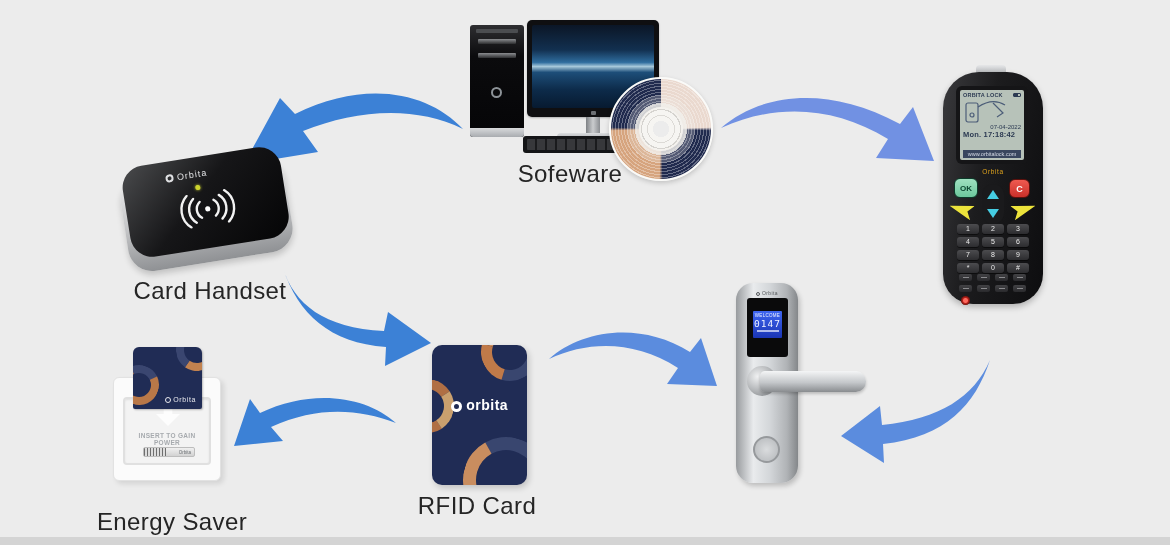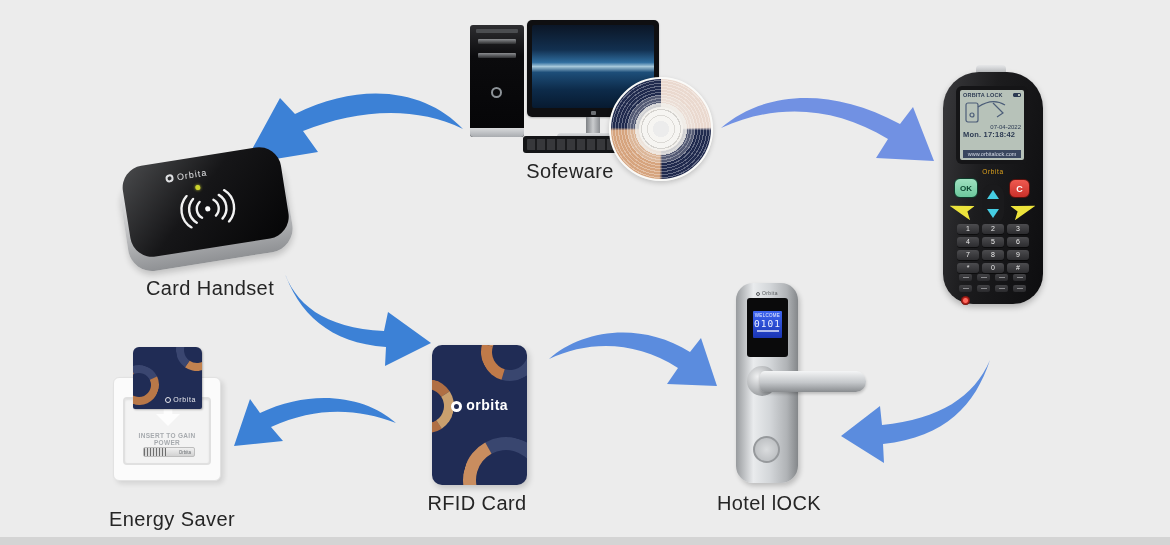--- a/index.html
+++ b/index.html
@@ -5,21 +5,21 @@
   :root{
     --bg:#ececec; --strip:#d4d4d4;
     --arrow:#3c81d6; --arrow-light:#7191e3; --arrow-mid:#5b8cde;
     --label:#252525; --navy:#202c55; --copper:#c98d5f; --lcd:#2749d0;
   }
   *{margin:0;padding:0;box-sizing:border-box;}
   body{font-family:"Liberation Sans",sans-serif;background:#fff;}
   .stage{position:relative;width:1170px;height:545px;background:var(--bg);overflow:hidden;}
   .abs{position:absolute;}
   .bottom-strip{left:0;bottom:0;width:100%;height:8px;background:var(--strip);}
-  .node-label{font-size:20px;color:var(--label);letter-spacing:.4px;text-align:center;width:200px;}
+  .node-label{font-size:24px;color:var(--label);letter-spacing:.4px;text-align:center;width:200px;}
 
   
   .arrows{position:absolute;left:0;top:0;pointer-events:none;}
   .ar{fill:var(--arrow);} .ar-light{fill:var(--arrow-light);} .ar-mid{fill:var(--arrow-mid);}
 
   
   .pc{left:465px;top:10px;width:260px;height:180px;}
   .tower{left:5px;top:15px;width:54px;height:112px;border-radius:3px;
     background:linear-gradient(180deg,#2e2e31,#0b0b0d 28%,#060608 90%);}
   .tower .tvent{position:absolute;left:6px;top:4px;width:42px;height:4px;background:#4b4d50;border-radius:1px;}
@@ -288,25 +288,24 @@
     <div class="rf-logo"><span class="ring ring-lg"></span> <span>orbita</span></div>
   </div>
   <div class="abs node-label" style="left:377px;top:492px;">RFID Card</div>
 
   <div class="abs lock">
     <div class="abs lk-plate">
       <div class="lk-brand"><span class="ring" style="width:4px;height:4px;border-width:1px;"></span> <span>Orbita</span></div>
       <div class="lk-panel">
         <div class="lk-lcd">
           <div class="lcd1">WELCOME</div>
-          <div class="lcd2">0101</div>
+          <div class="lcd2">0147</div>
           <div class="lcd3"></div>
         </div>
       </div>
       <div class="lk-keyhole"></div>
     </div>
     <div class="lk-handle-base"></div>
     <div class="lk-handle-bar"></div>
   </div>
-  <div class="abs node-label" style="left:669px;top:492px;">Hotel lOCK</div>
 
   <div class="abs bottom-strip"></div>
 </div>
 
 </body></html>

